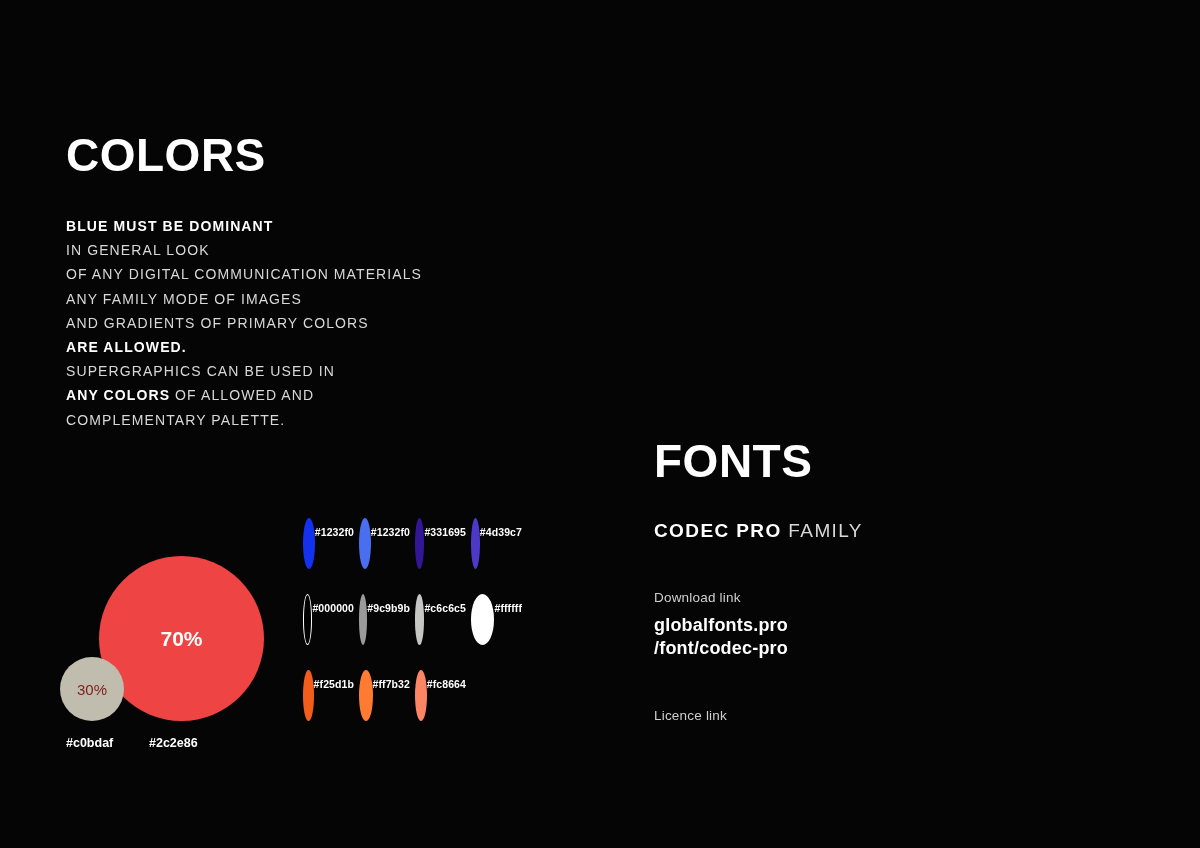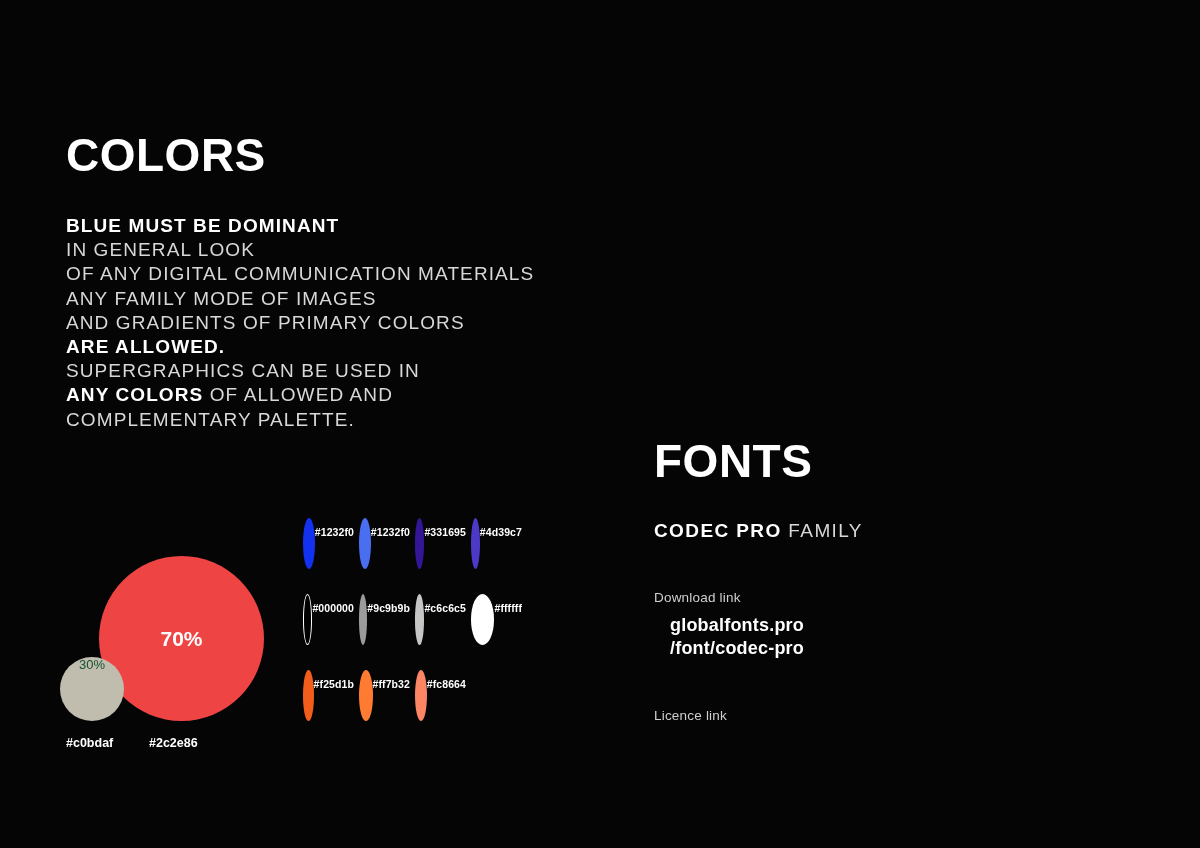--- a/index.html
+++ b/index.html
@@ -27,21 +27,21 @@
   }
   .section-title {
     font-size: 46px;
     font-weight: bold;
     letter-spacing: 0.5px;
     color: #ffffff;
     margin: 0 0 36px 0;
     line-height: 1;
   }
   .body-copy {
-    font-size: 19px;
+    font-size: 14px;
     line-height: 24.2px;
     color: #d8d8d8;
     letter-spacing: 1.1px;
     font-weight: 300;
   }
   .body-copy .ln { display: block; white-space: nowrap; }
   .body-copy .strong { color: #ffffff; font-weight: 700; }
 
   
   .fonts-section {
@@ -65,21 +65,20 @@
     font-weight: 400;
     letter-spacing: 0.2px;
     margin-bottom: 9px;
   }
   .link-line {
     font-size: 18px;
     color: #ffffff;
     font-weight: bold;
     line-height: 23px;
     letter-spacing: 0.2px;
-    margin-left: 16px;
   }
 
   
   .proportions {
     position: absolute;
     left: 60px;
     top: 556px;
     width: 230px;
     height: 210px;
   }
@@ -100,24 +99,24 @@
   }
   .circle-small {
     position: absolute;
     left: 0px;
     top: 101px;
     width: 64px;
     height: 64px;
     border-radius: 50%;
     background: #c0bdaf;
     display: flex;
-    align-items: flex-start;
+    align-items: center;
     justify-content: center;
-    color: #14532d;
-    font-size: 13px;
+    color: #7f1d1d;
+    font-size: 15px;
     font-weight: 500;
   }
   .prop-labels {
     position: absolute;
     left: 0;
     top: 180px;
     width: 230px;
     font-size: 12.5px;
     color: #ffffff;
     font-weight: bold;

